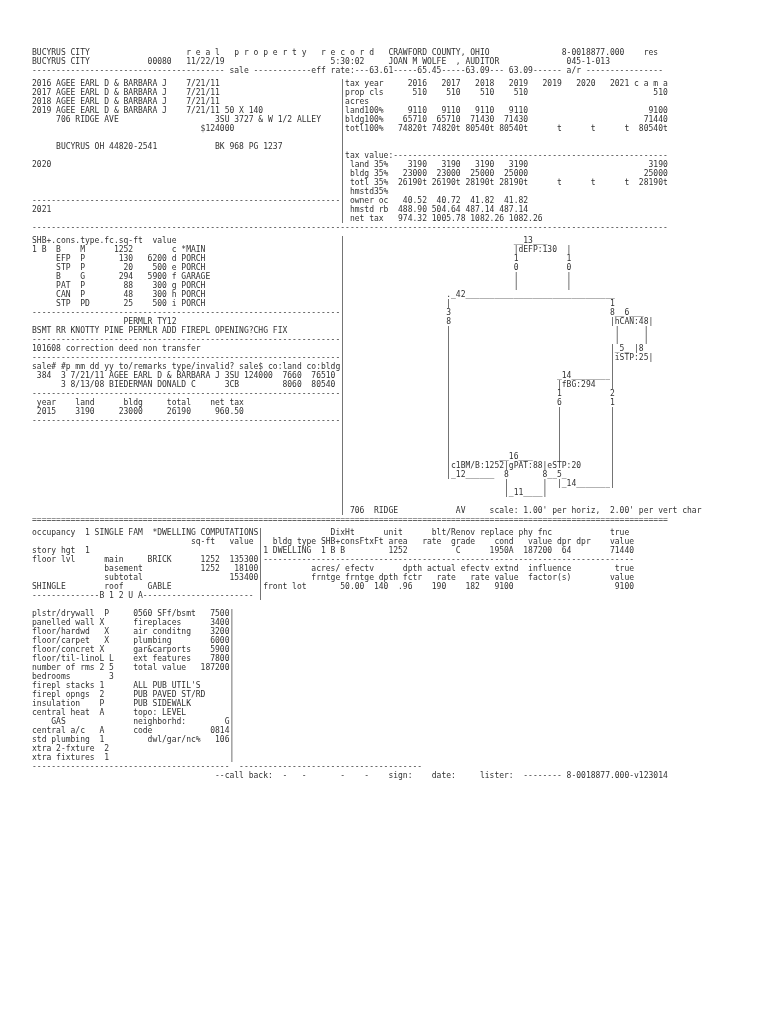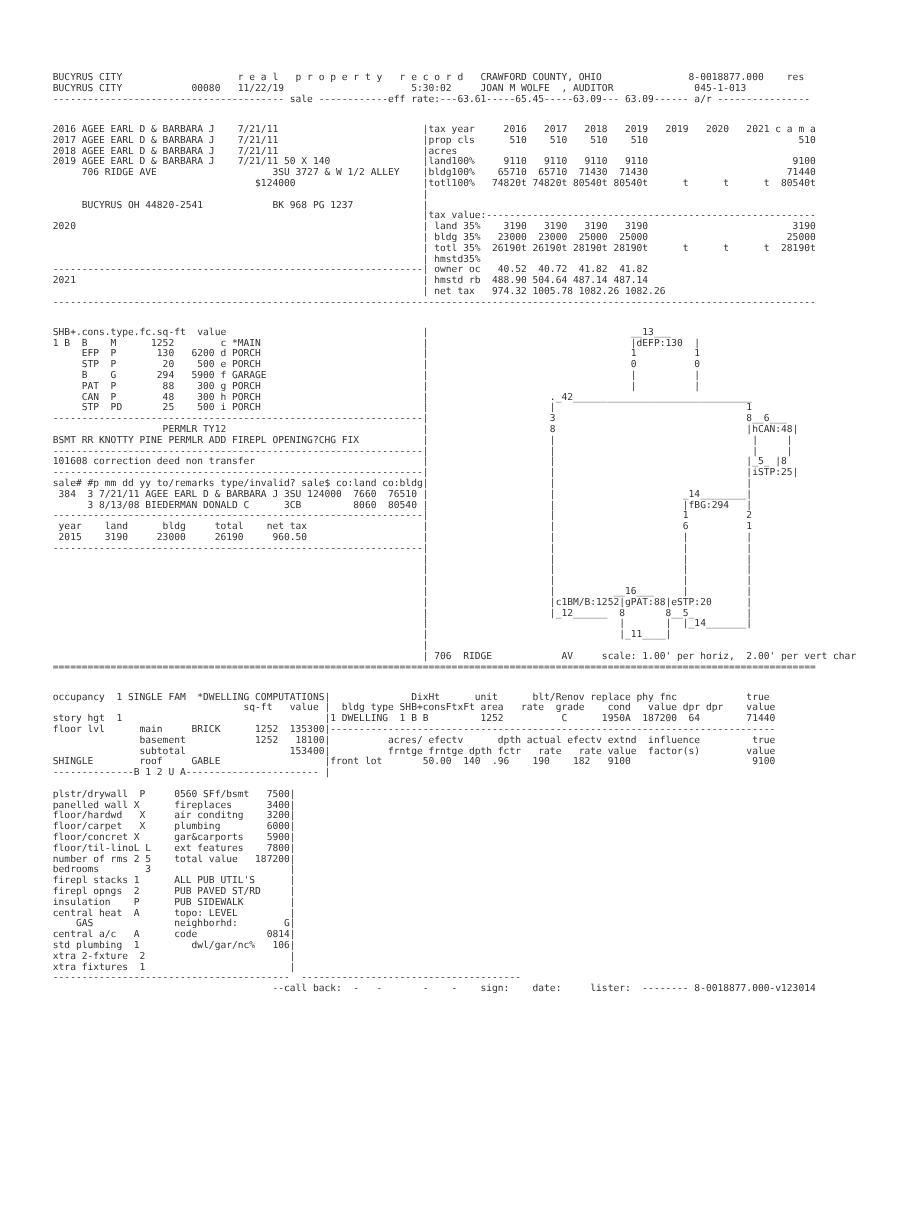--- a/index.html
+++ b/index.html
@@ -1,19 +1,19 @@
 <!DOCTYPE html>
 <html><head>
 <meta charset="utf-8">
 <style>
   html,body{margin:0;padding:0;background:#e8e8e8;}
   .page{position:relative;width:770px;height:1024px;background:#ffffff;overflow:hidden;margin:0 auto;}
   .sheet{position:absolute;left:28px;top:44px;}
   .sheet pre{
-    margin:16px;padding:0;
+    margin:4px;padding:0;
     font-family:"DejaVu Sans Mono","Liberation Mono",monospace;
     font-size:8px;line-height:9px;
     color:#303030;
     white-space:pre;
     letter-spacing:0;
   }
 </style>
 </head>
 <body>
 

